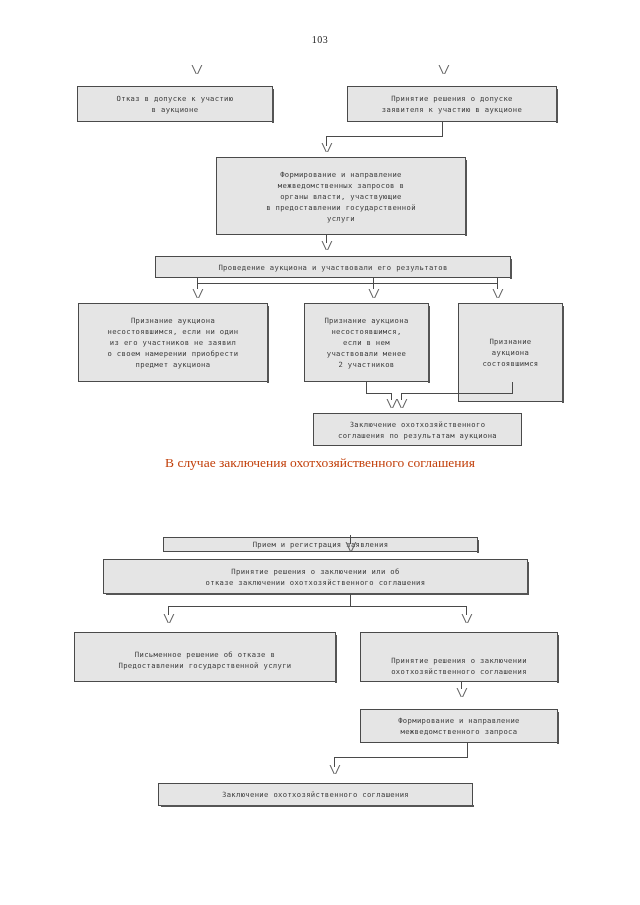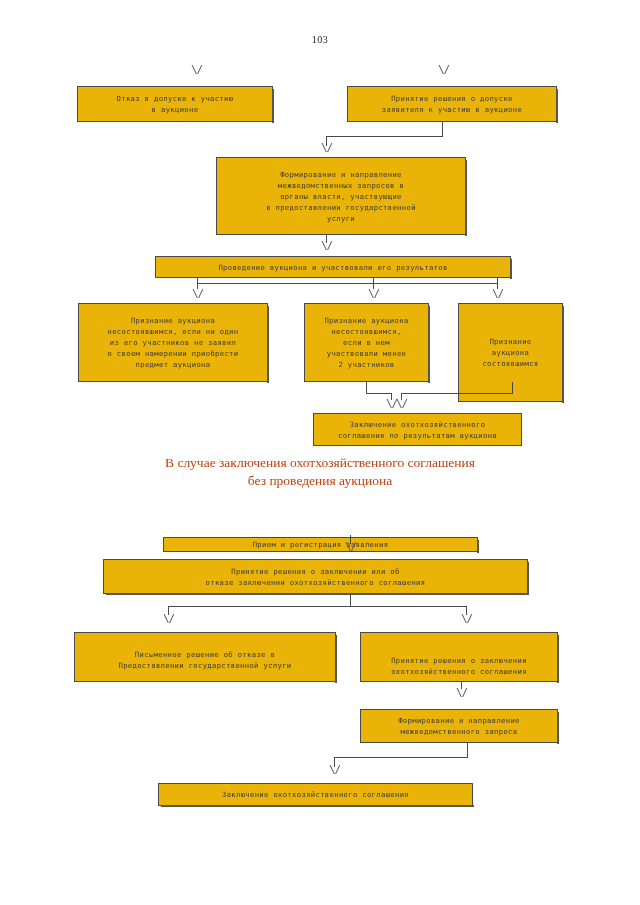--- a/index.html
+++ b/index.html
@@ -27,21 +27,21 @@
     font-family: "Liberation Serif", serif;
     font-size: 10px;
     color: #222;
     letter-spacing: 0.5px;
   }
   
   .box {
     position: absolute;
     box-sizing: border-box;
     border: 1px solid #4a4a4a;
-    background: #eab308;
+    background: #e5e5e5;
     display: flex;
     align-items: center;
     justify-content: center;
     text-align: center;
     font-family: "DejaVu Sans Mono", monospace;
     font-size: 7.2px;
     line-height: 11px;
     letter-spacing: 0.35px;
     color: #3a3a3a;
     padding: 2px 4px;
@@ -179,21 +179,20 @@
   <div class="arrowhead" style="left:386px; top:398px;">\/</div>
   <div class="arrowhead" style="left:396px; top:398px;">\/</div>
 
   <div class="box" style="left:313px; top:413px; width:209px; height:33px;">
     <span>Заключение охотхозяйственного
 соглашения по результатам аукциона</span>
   </div>
 
   <div class="section-heading" style="top:454px;">
     <div>В случае заключения охотхозяйственного соглашения</div>
-    <div>без проведения аукциона</div>
   </div>
 
   <div class="box shadow-r" style="left:163px; top:537px; width:315px; height:15px;">
     <span>Прием и регистрация заявления</span>
   </div>
 
   <div class="vline" style="left:350px; top:535px; height:9px;"></div>
   <div class="arrowhead" style="left:345px; top:541px;">\/</div>
 
   <div class="box shadow-r shadow-b" style="left:103px; top:559px; width:425px; height:35px;">

